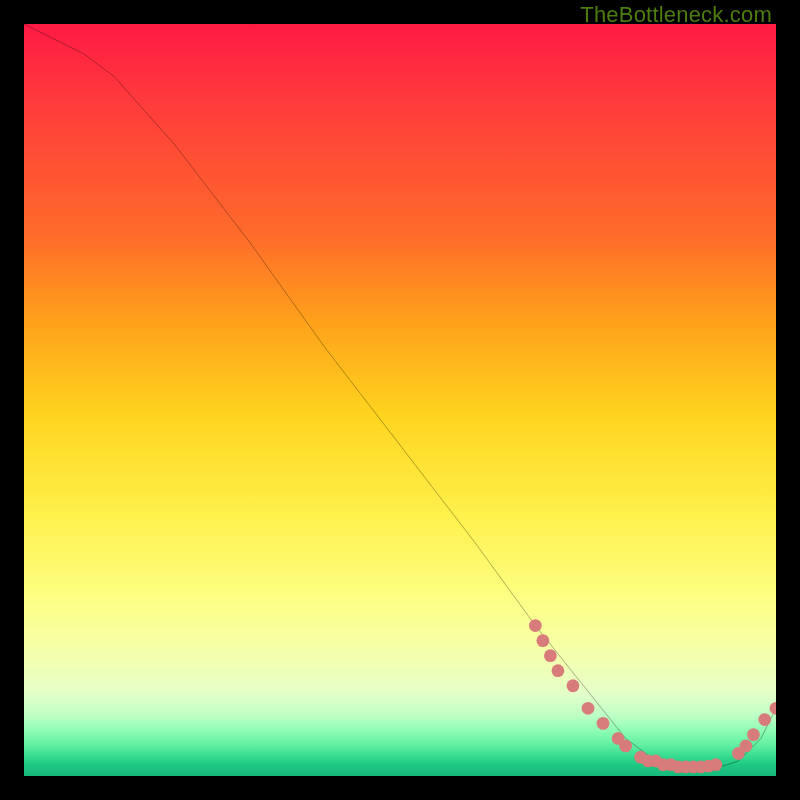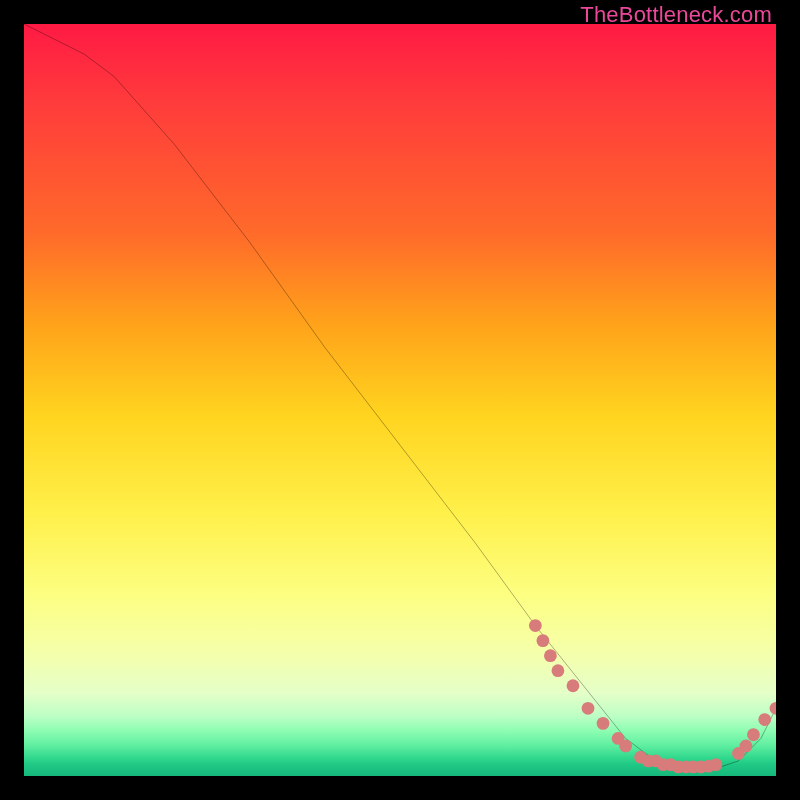--- a/index.html
+++ b/index.html
@@ -53,21 +53,21 @@
     position: absolute;
     left: 0; top: 0;
     width: 100%;
     height: 100%;
     pointer-events: none;
   }
   .watermark {
     position: absolute;
     top: 2px;
     right: 28px;
-    color: #ec4899;
+    color: #4d7c0f;
     font-size: 22px;
     font-weight: 400;
     letter-spacing: 0.2px;
   }
 </style>
 </head>
 <body>
 
 <div class="stage">
   <div class="watermark">TheBottleneck.com</div>

